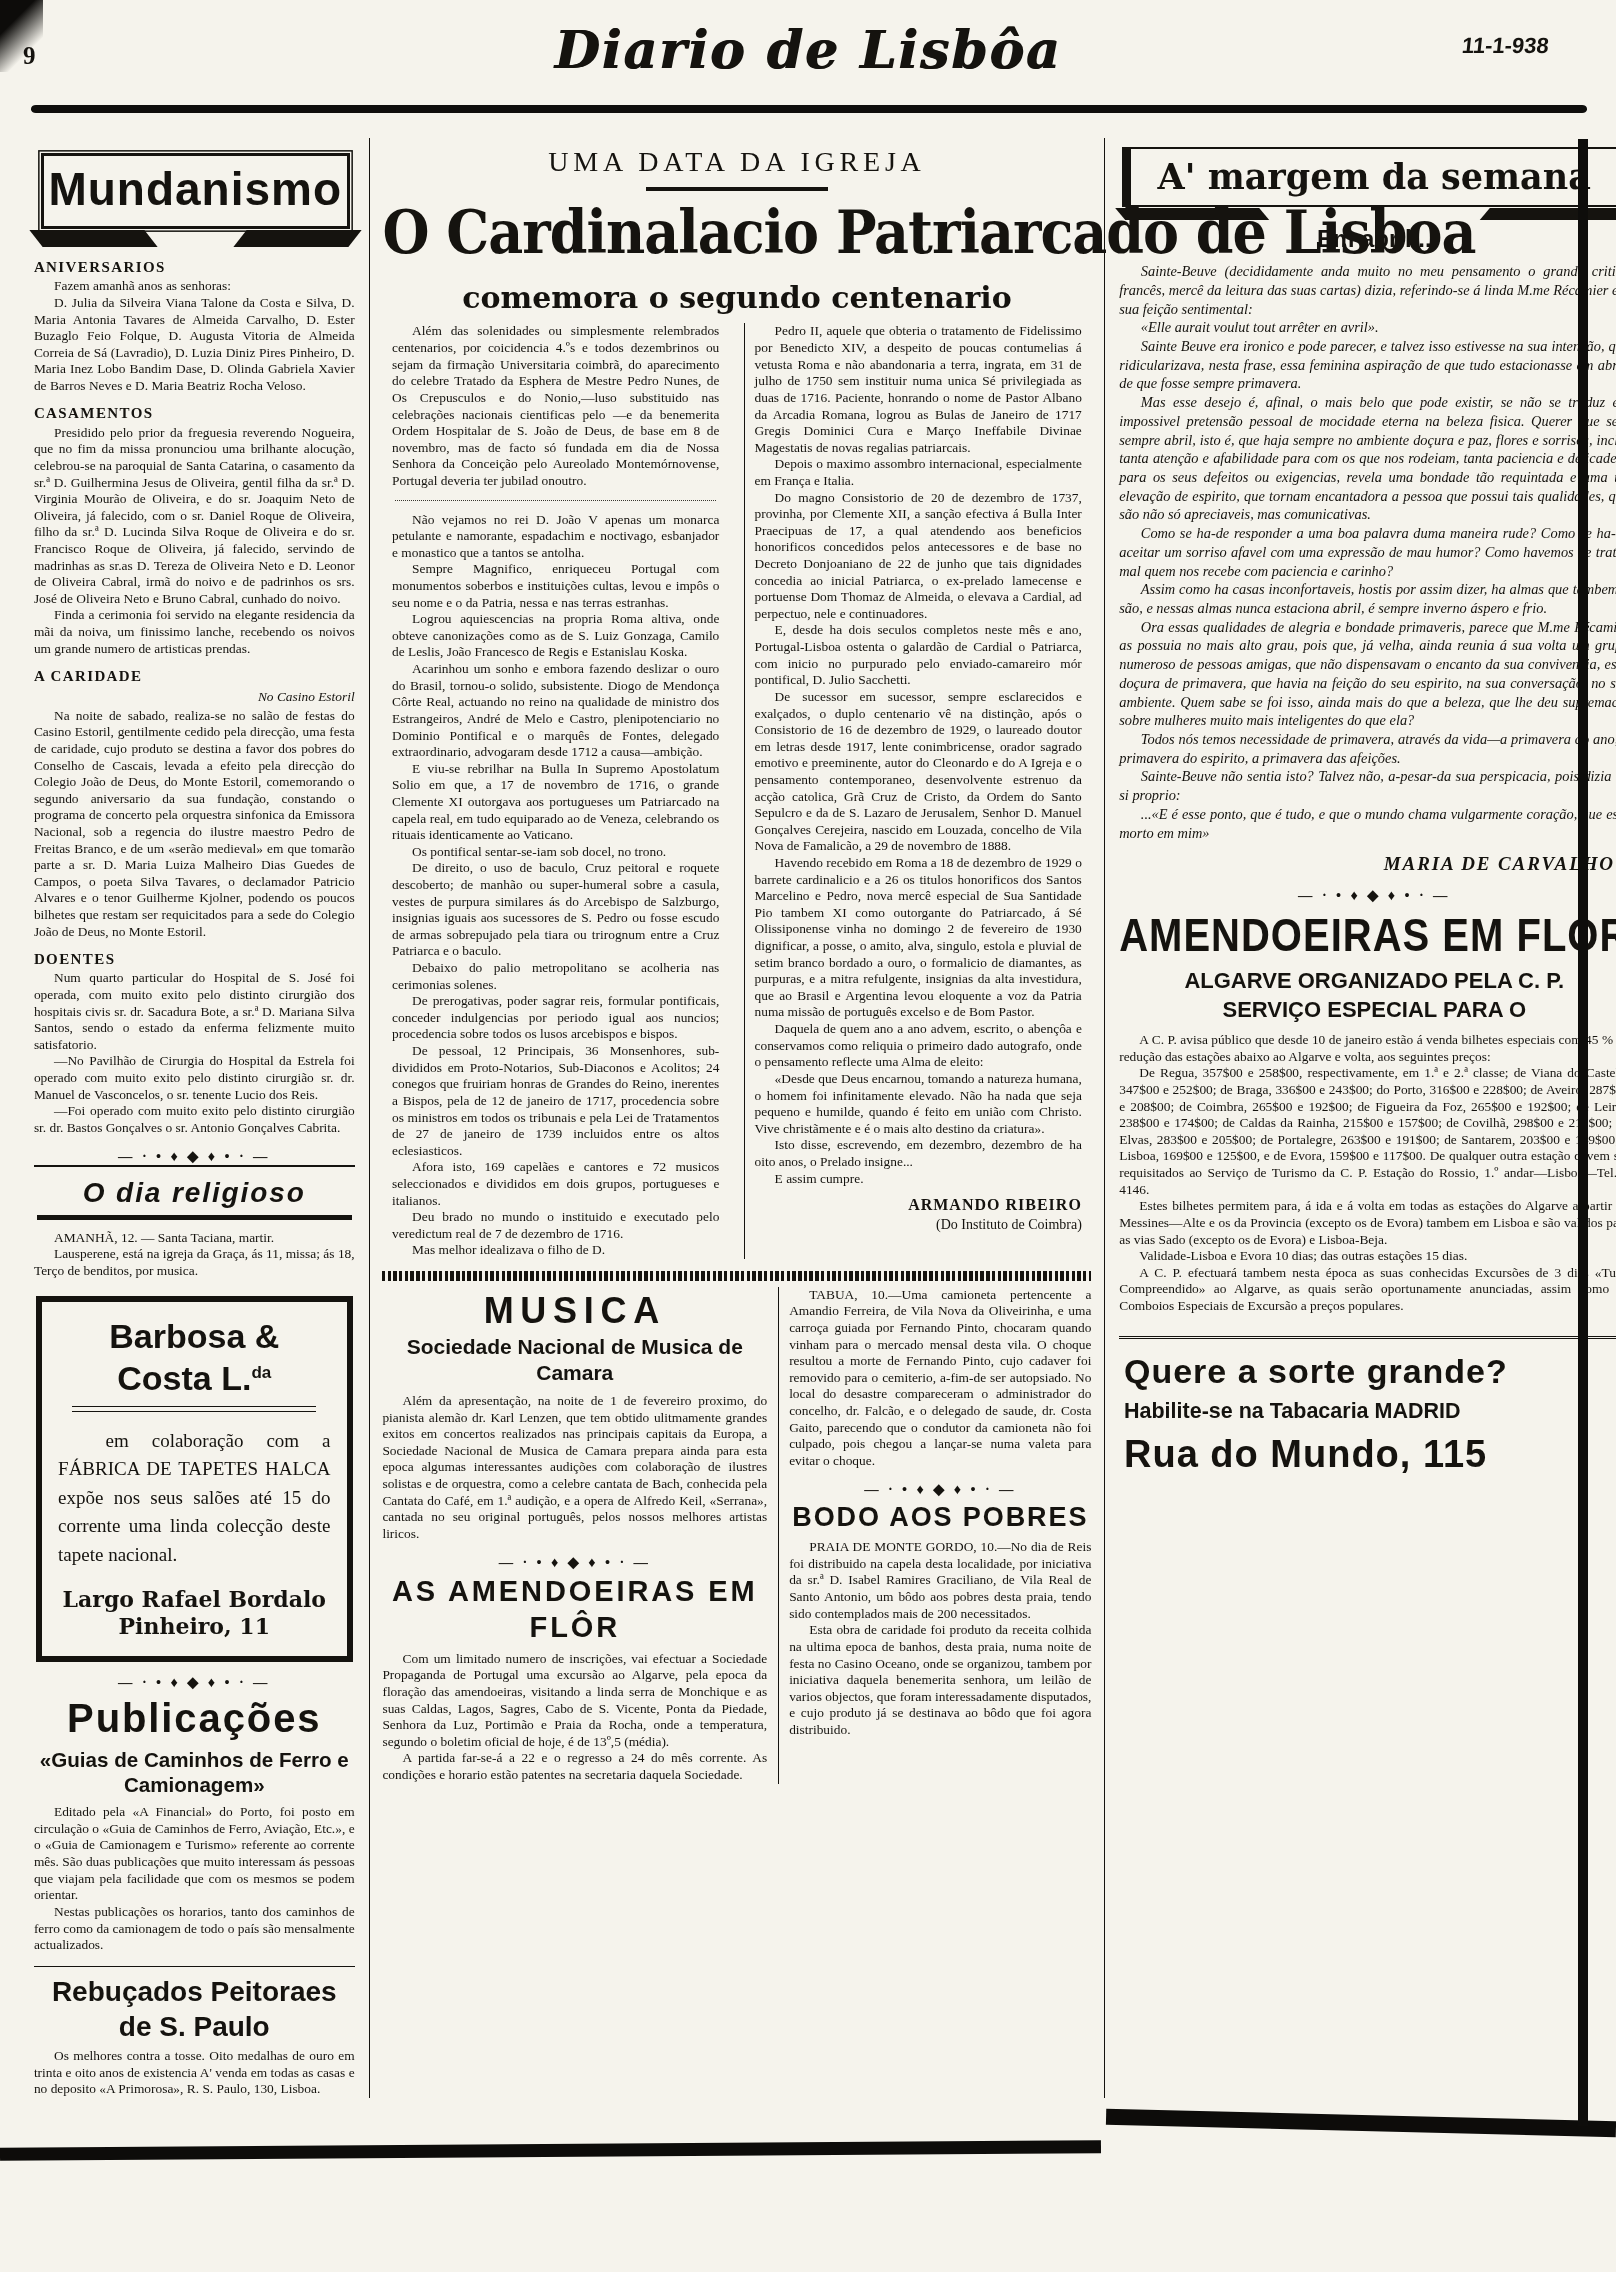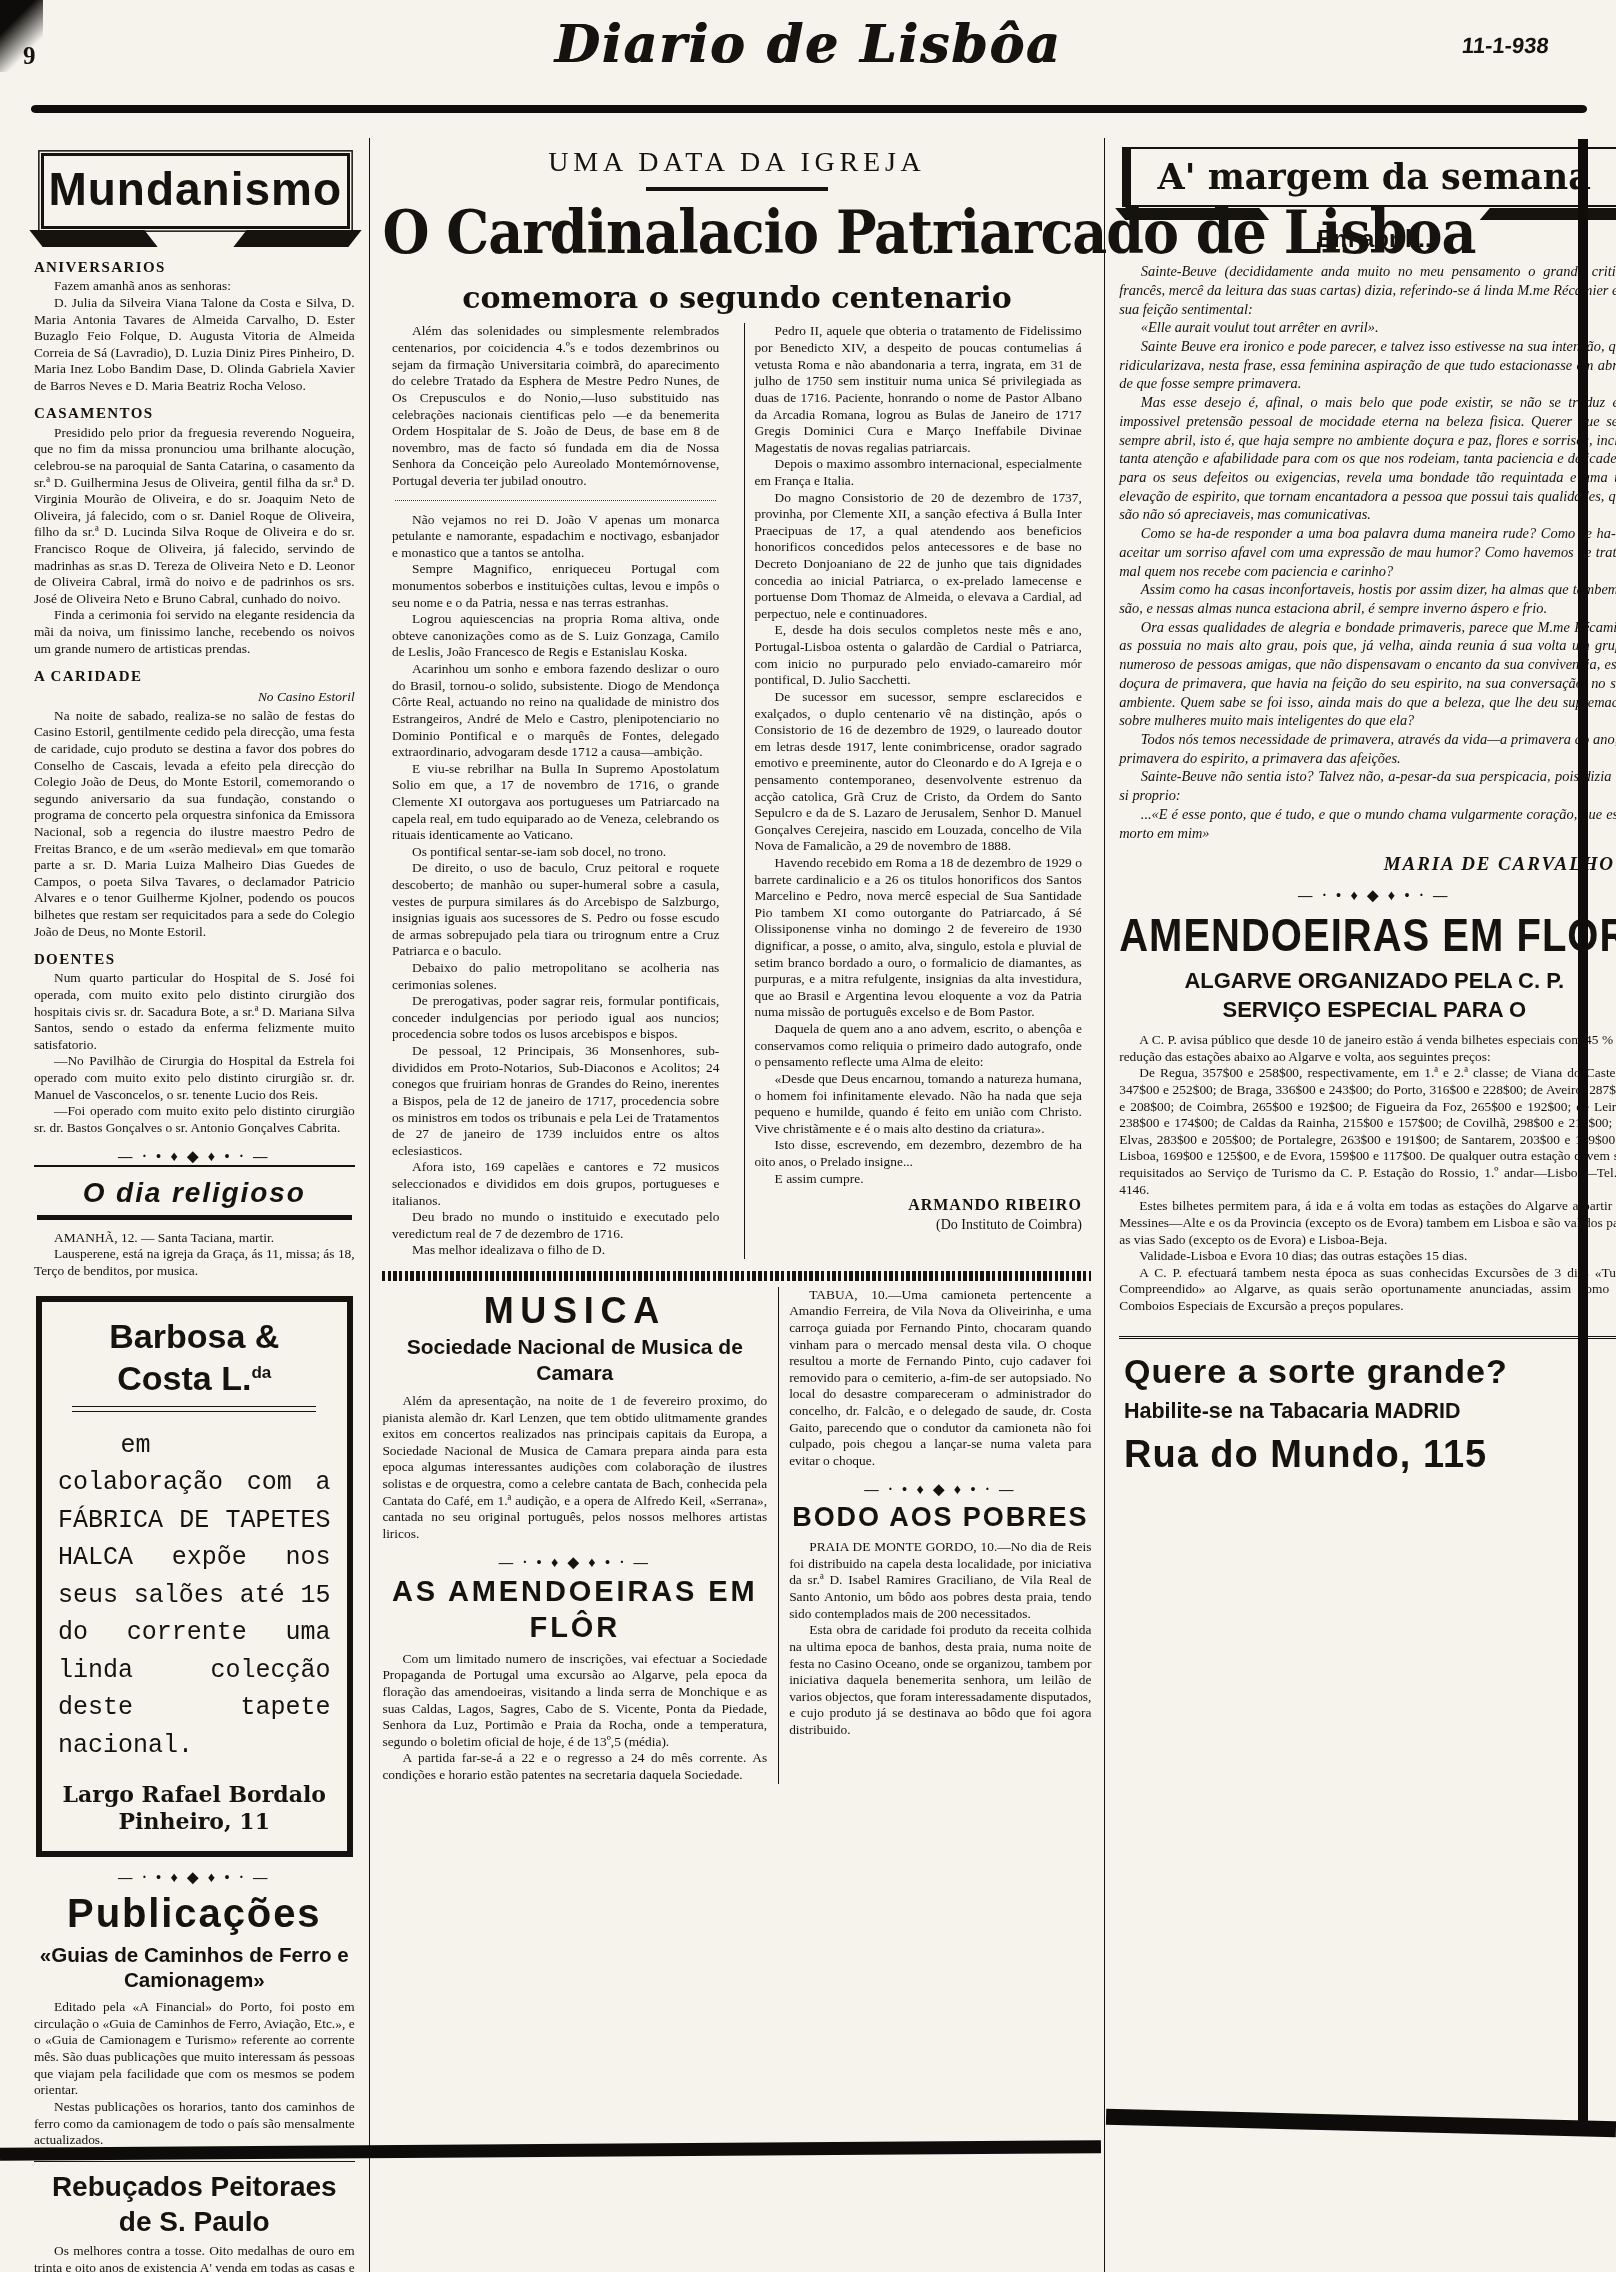--- a/index.html
+++ b/index.html
@@ -3,21 +3,21 @@
 <meta charset="utf-8">
 <style>
   html,body{margin:0;padding:0;}
   body{width:1616px;height:2273px;overflow:hidden;background:#f5f3ec;color:#15130f;
        font-family:"Liberation Serif", serif;font-size:13.4px;line-height:1.24;position:relative;}
   .page{position:relative;width:1616px;height:2273px;overflow:hidden;}
 
   
   .masthead{position:relative;height:91px;}
   .pagenum{position:absolute;left:23px;top:40px;font-size:25px;font-weight:bold;}
-  .mast-title{position:absolute;left:0;right:0;top:12px;margin:0;text-align:center;
+  .mast-title{position:absolute;left:0;right:0;top:18px;margin:0;text-align:center;
     font-family:"DejaVu Serif", serif;font-style:italic;font-weight:bold;font-size:52px;
     letter-spacing:1.9px;text-shadow:1px 0 0 #15130f;}
   .issue-date{position:absolute;right:67px;top:32px;font-size:22px;font-weight:bold;
     font-family:"Liberation Sans", sans-serif;transform:skewX(-6deg);}
   .top-rule{height:7.7px;background:#0f0e0c;margin:14.4px 29px 0 31px;border-radius:4.8px/3.8px;}
 
   
   .content{display:flex;margin:25px 29px 0 31px;align-items:stretch;}
   .col-left{width:364px;padding:6.7px 14.4px 0 2.9px;border-right:1.9px solid #15130f;}
   .col-center{width:709px;padding:1.9px 12.4px 0 12.4px;border-right:1.9px solid #15130f;}
@@ -43,21 +43,21 @@
   
   .dia-title{margin:5.7px 0 0;font-family:"Liberation Sans", sans-serif;font-style:italic;
     font-weight:bold;font-size:28px;letter-spacing:1.9px;text-align:center;}
   .dia-rule{height:4.8px;background:#15130f;margin:4.8px 2.9px 9.6px;}
 
   
   .ad-box{border:6.7px solid #15130f;margin:16.3px 1.9px 4.8px;padding:13.4px 16.3px 16.3px;}
   .ad-title{text-align:center;font-family:"Liberation Sans", sans-serif;font-weight:bold;font-size:34px;}
   .ad-title sup{font-size:17px;}
   .ad-rule{height:4.3px;border-top:1.9px solid #15130f;border-bottom:1.9px solid #15130f;margin:6.7px 14.4px 14.4px;}
-  .ad-body{margin:0 0 16.3px;font-size:25px;line-height:1.5;text-align:justify;text-indent:2.5em;font-family:Liberation Mono, monospace;}
+  .ad-body{margin:0 0 16.3px;font-size:19px;line-height:1.5;text-align:justify;text-indent:2.5em;}
   .ad-addr{margin:0;text-align:center;font-family:"DejaVu Serif", serif;font-weight:bold;font-size:22px;}
 
   
   .pub-title{margin:3.8px 0 2.9px;text-align:center;font-family:"Liberation Sans", sans-serif;
     font-weight:bold;font-size:40px;letter-spacing:1.9px;}
   .pub-sub{margin:0 0 6.7px;text-align:center;font-family:"Liberation Sans", sans-serif;font-weight:bold;font-size:20.6px;}
   .reb-title{margin:12.4px 0 3.8px;font-family:"Liberation Sans", sans-serif;font-weight:bold;font-size:28px;
     border-top:1.4px solid #15130f;padding-top:7.7px;text-align:center;}
 
   

